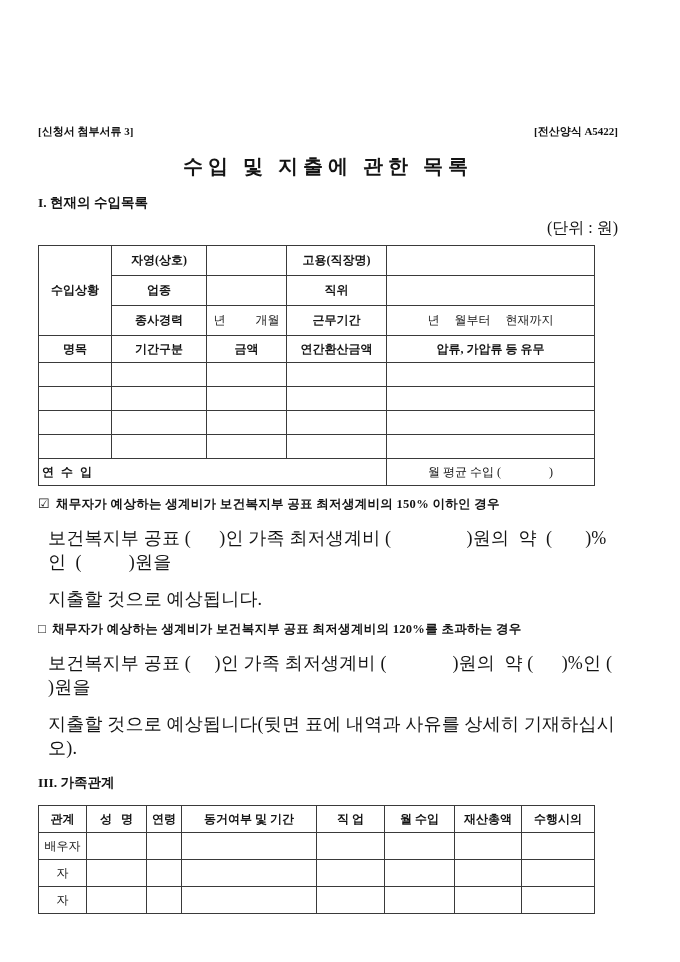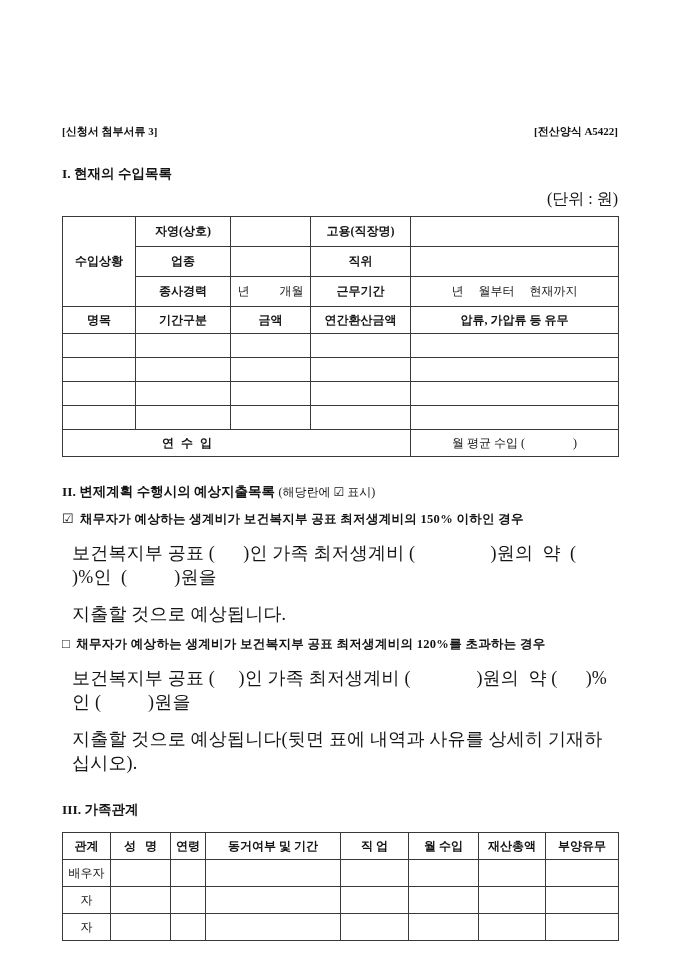--- a/index.html
+++ b/index.html
@@ -2,60 +2,61 @@
 <html><head>
 <meta charset="utf-8">
 <style>
   * { margin:0; padding:0; box-sizing:border-box; }
   html,body { background:#ffffff; }
   body {
     width:680px; height:962px;
     font-family:"Liberation Serif","DejaVu Serif",serif;
     color:#141414;
   }
-  .page { position:relative; width:680px; height:962px; padding:124px 62px 0 62px; overflow:hidden; }
+  .page { position:relative; width:680px; height:962px; padding:124px 62px 0 38px; overflow:hidden; }
 
   .doc-labels { display:flex; justify-content:space-between; font-size:11px; font-weight:bold; }
 
   .title { text-align:center; font-size:20px; font-weight:bold; letter-spacing:5px; margin-top:14px; white-space:nowrap; }
 
-  .section-heading { font-size:13.5px; font-weight:bold; margin-top:26px; }
+  .section-heading { font-size:13.5px; font-weight:bold; margin-top:14px; }
   .section-heading .note { font-weight:normal; font-size:12px; letter-spacing:0; }
   .unit-note { text-align:right; font-size:16px; margin-top:6px; }
 
   table { border-collapse:collapse; width:556px; table-layout:fixed; }
   td, th { border:1px solid #3a3a3a; font-size:12px; text-align:center; vertical-align:middle; padding:2px 3px; overflow:hidden; }
   .lbl { font-weight:bold; }
   .pre { white-space:pre; }
 
   .t1 { margin-top:6px; }
   .t1 tr.h30 td { height:30px; }
   .t1 tr.h27 td { height:27px; }
   .t1 tr.h24 td { height:24px; }
-  .t1 .footer-annual { text-align:center; padding-right:100px; font-weight:bold; letter-spacing:2px; }
+  .t1 .footer-annual { text-align:left; padding-right:100px; font-weight:bold; letter-spacing:2px; }
   .t1 .footer-monthly { text-align:center;margin-top:44px; }
 
   .case-title { margin-top:10px; font-size:12.5px; font-weight:bold; letter-spacing:0.3px; }
   .checkbox { display:inline-block; font-size:13px; font-weight:normal; margin-right:6px; cursor:pointer; }
   .case-body { font-size:18px; margin-top:13px; padding-left:10px; white-space:pre-wrap; letter-spacing:0.2px; }
 
   .t3 { margin-top:13px; }
   .t3 th { font-weight:bold; height:27px; white-space:pre;margin-left:28px; }
   .t3 td { height:27px;margin-top:48px; }
 </style>
 </head>
 <body>
 
 <div class="page">
 
   <div class="doc-labels">
     <span>[신청서 첨부서류 3]</span>
     <span>[전산양식 A5422]</span>
   </div>
 
+  <div class="title">수입 및 지출에 관한 목록</div>
 
   <div class="section-heading">I. 현재의 수입목록</div>
   <div class="unit-note">(단위 : 원)</div>
 
   <table class="t1">
     <colgroup>
       <col style="width:73px">
         <col style="width:95px">
         <col style="width:80px">
         <col style="width:100px">
@@ -116,24 +117,20 @@
           <td></td>
           <td></td>
       </tr>
       <tr class="h27">
         <td colspan="4" class="footer-annual">연 수 입</td>
         <td class="footer-monthly pre">월 평균 수입 (                )</td>
       </tr>
     </tbody>
   </table>
 
-  <div class="section-heading">
-    <span>II. 변제계획 수행시의 예상지출목록</span>
-    <span class="note">(해당란에 ☑ 표시)</span>
-  </div>
 
   <div>
     <div class="case-title">
       <span class="checkbox">☑</span><span>채무자가 예상하는 생계비가 보건복지부 공표 최저생계비의 150% 이하인 경우</span>
     </div>
     <div class="case-body">보건복지부 공표 (      )인 가족 최저생계비 (                )원의  약  (       )%인  (          )원을</div>
     <div class="case-body">지출할 것으로 예상됩니다.</div>
   </div>
 
   <div>
@@ -159,21 +156,21 @@
     </colgroup>
     <tbody>
       <tr>
         <th>관계</th>
         <th>성   명</th>
         <th>연령</th>
         <th>동거여부 및 기간</th>
         <th>직 업</th>
         <th>월 수입</th>
         <th>재산총액</th>
-        <th>부양유무</th>
+        <th>수행시의</th>
       </tr>
       <tr>
         <td>배우자</td>
         <td></td>
           <td></td>
           <td></td>
           <td></td>
           <td></td>
           <td></td>
           <td></td>

